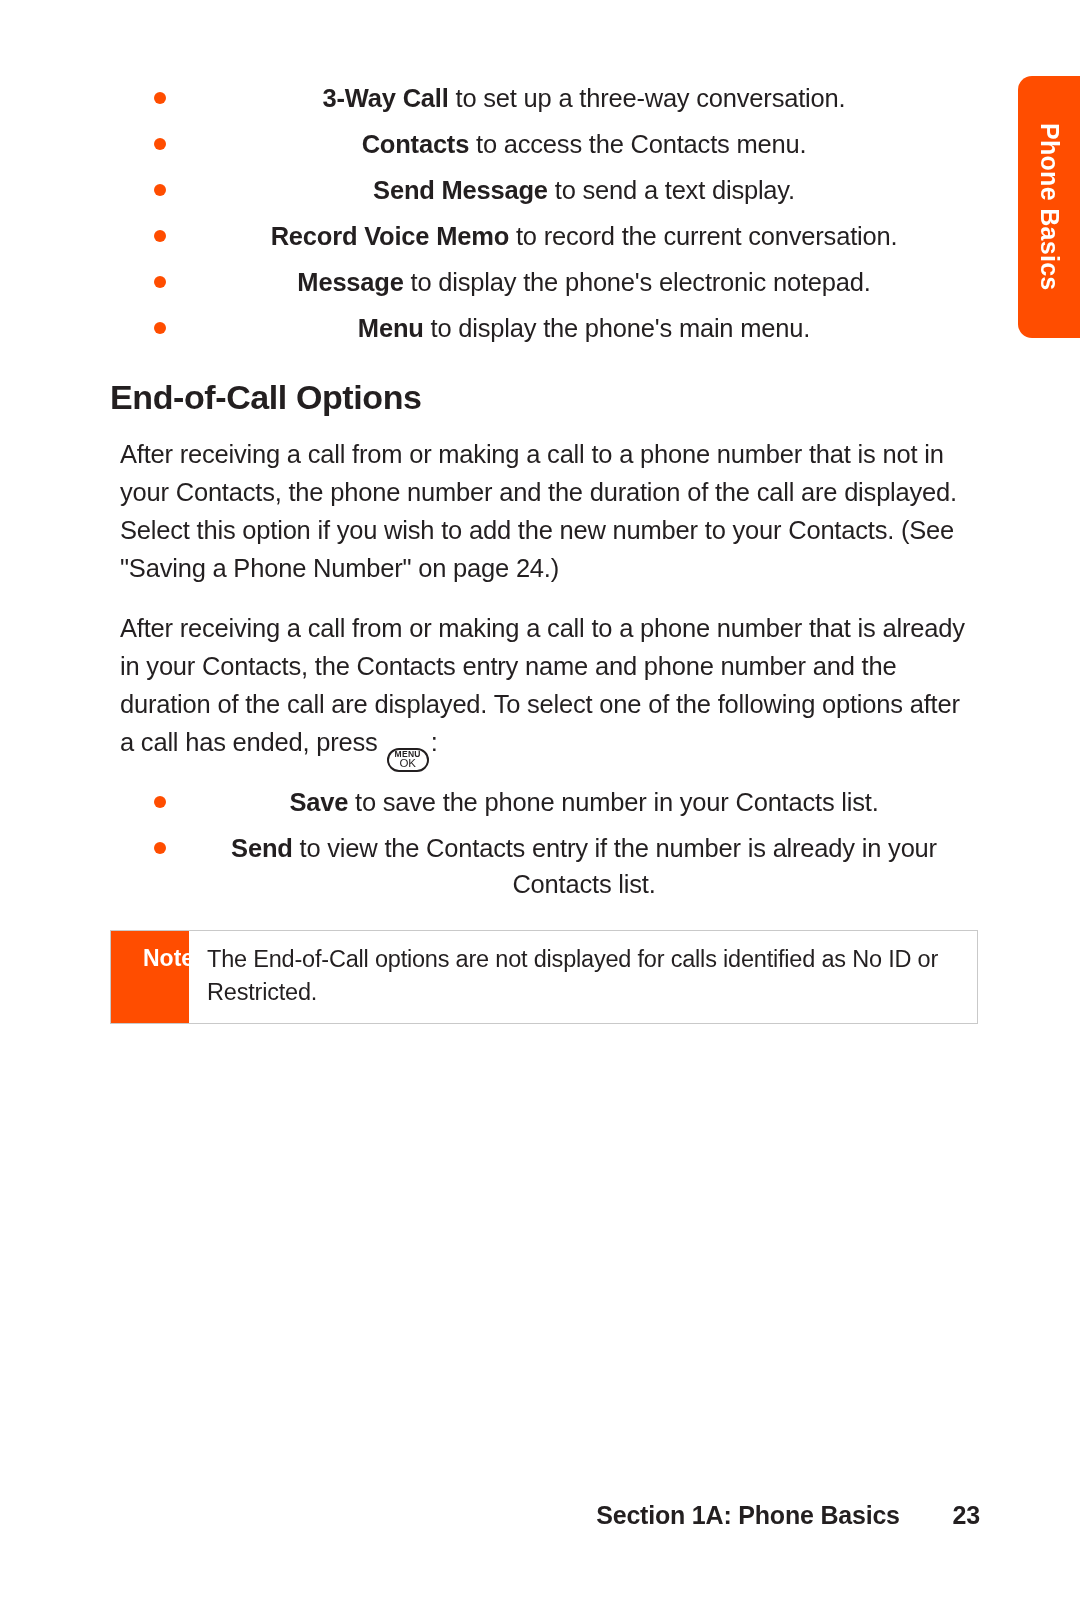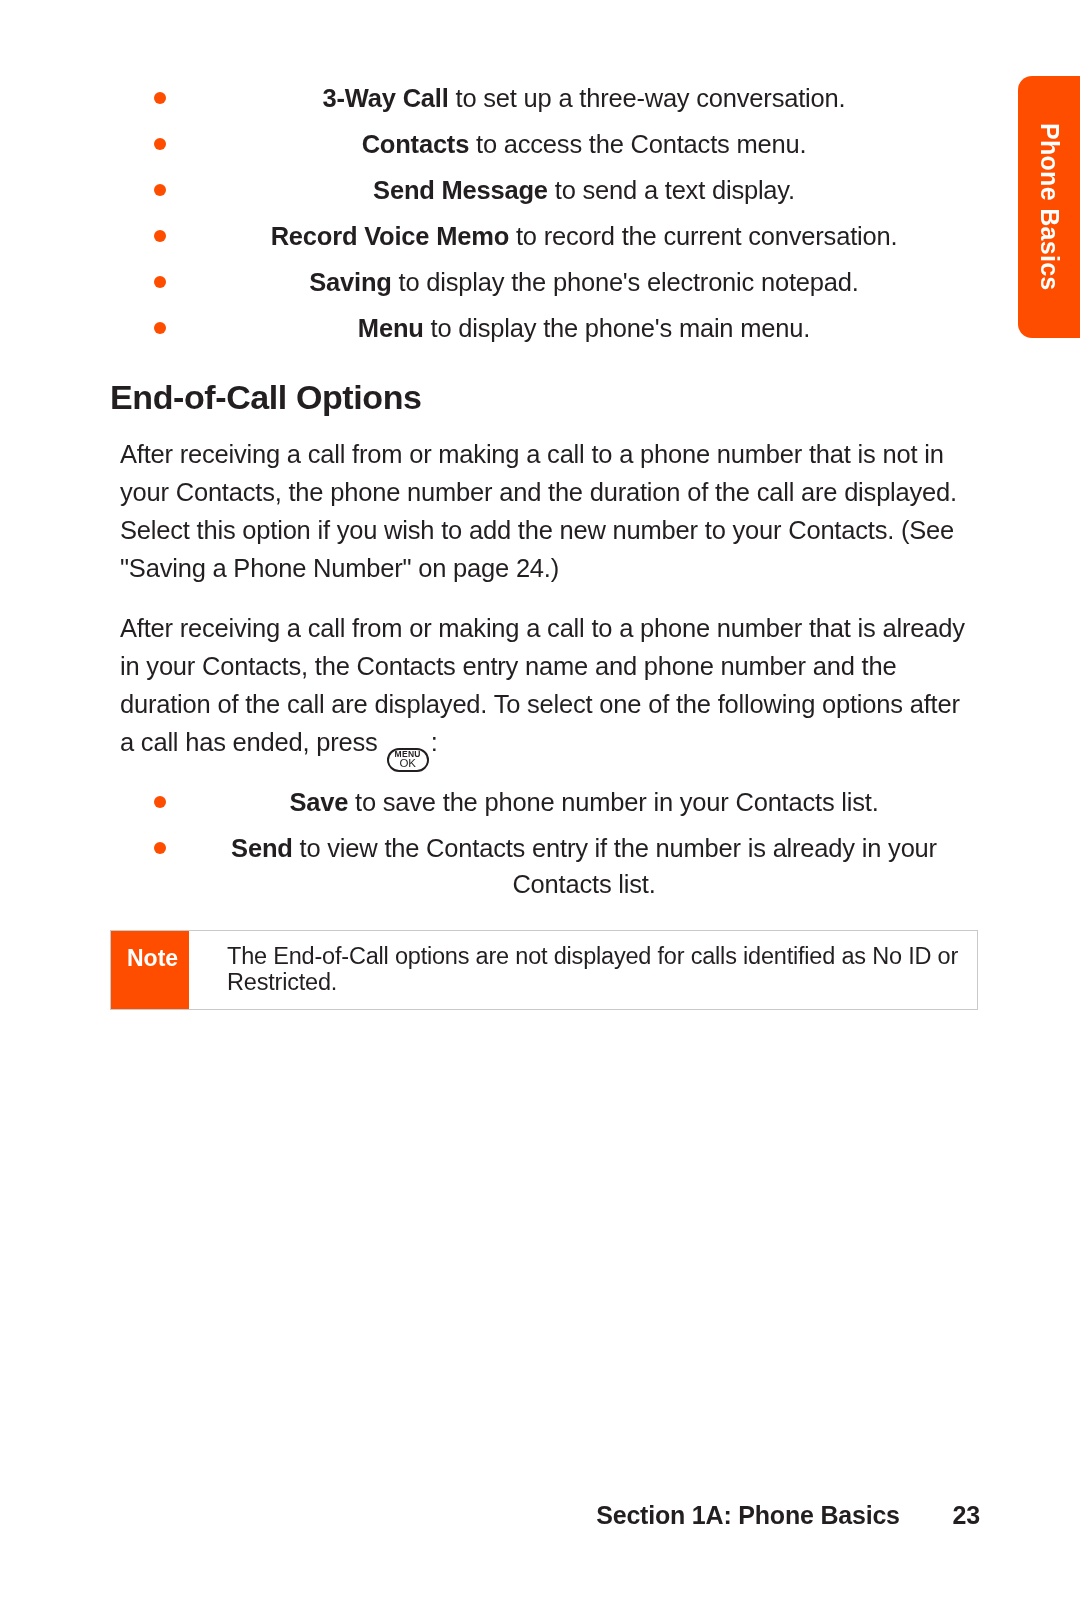--- a/index.html
+++ b/index.html
@@ -107,32 +107,31 @@
     display: flex;
     margin: 28px 0 0 0;
     border: 1px solid #c9c9c9;
     width: 866px;
   }
   .note-label {
     background: #ff4d00;
     color: #ffffff;
     font-weight: 700;
     font-size: 23px;
-    padding: 14px 16px 0 16px;
+    padding: 14px 16px 0 32px;
     width: 78px;
     box-sizing: border-box;
     flex: none;
   }
   .note-text {
     font-size: 23.5px;
-    line-height: 26px;
+    line-height: 33px;
     letter-spacing: -0.2px;
     padding: 12px 18px 14px 18px;
     flex: 1;
-    margin-left: 20px;
   }
   
   .footer {
     position: absolute;
     bottom: 90px;
     right: 100px;
     font-size: 25px;
     letter-spacing: -0.2px;
   }
   .footer .sec { font-weight: 700; }
@@ -154,21 +153,21 @@
     <li>
       <span class="bold-lead">Contacts</span><span> to access the Contacts menu.</span>
     </li>
     <li>
       <span class="bold-lead">Send Message</span><span> to send a text display.</span>
     </li>
     <li>
       <span class="bold-lead">Record Voice Memo</span><span> to record the current conversation.</span>
     </li>
     <li>
-      <span class="bold-lead">Saving</span><span> to display the phone's electronic notepad.</span>
+      <span class="bold-lead">Message</span><span> to display the phone's electronic notepad.</span>
     </li>
     <li>
       <span class="bold-lead">Menu</span><span> to display the phone's main menu.</span>
     </li>
   </ul>
 
   <h2 class="section">End-of-Call Options</h2>
 
   <p class="body">After receiving a call from or making a call to a phone number that is not in your Contacts, the phone number and the duration of the call are displayed. Select this option if you wish to add the new number to your Contacts. (See "Saving a Phone Number" on page 24.)</p>
 

